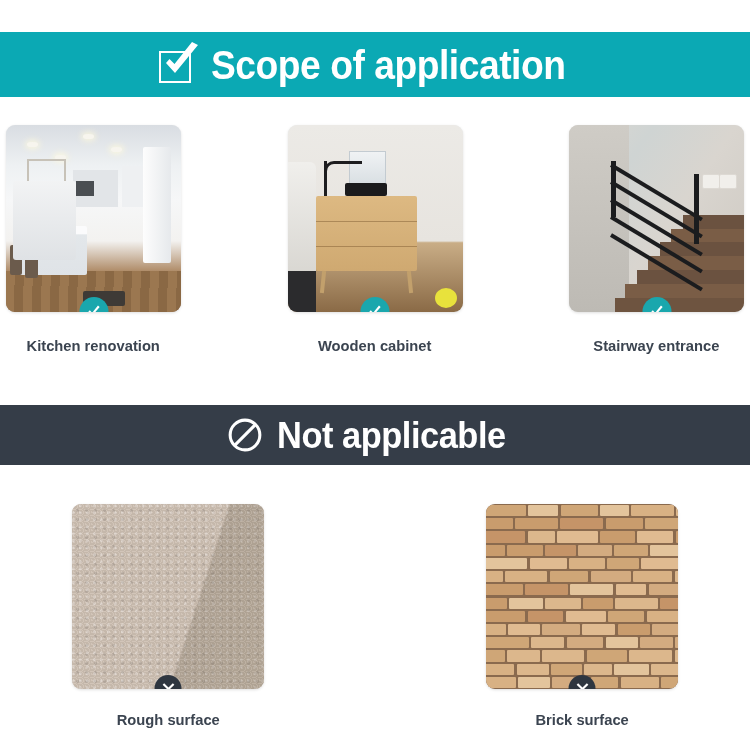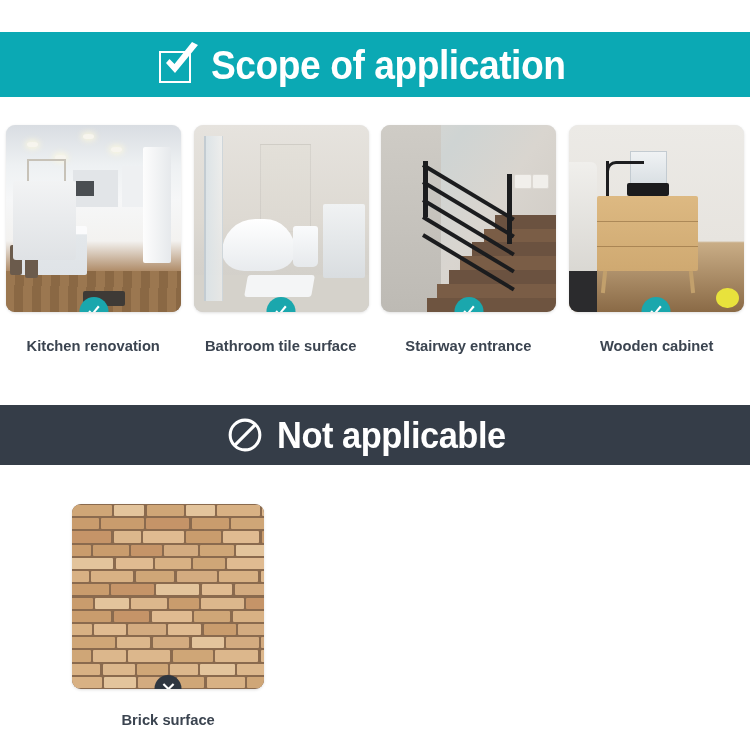--- a/index.html
+++ b/index.html
@@ -261,38 +261,46 @@
       </div>
       <span class="badge badge-check">
         <svg width="17" height="17" viewBox="0 0 24 24">
           <path d="M4 12.5 L9.5 18 L20 5.5 L17.6 3.6 L9.4 13.8 L6.1 10.4 Z" fill="#ffffff"></path>
         </svg>
       </span>
     </div>
     <div class="card-label">Kitchen renovation</div>
   </div>
 
+
   <div class="card">
     <div class="thumb">
-      <div class="ph ph-bath">
-        <div class="b-tile"></div>
-        <div class="b-floor"></div>
-        <div class="b-vanity"></div>
-        <div class="b-tub"></div>
-        <div class="b-toilet"></div>
-        <div class="b-mat"></div>
-        <div class="b-glass"></div>
+      <div class="ph ph-cab">
+        <div class="c-fridge"></div>
+        <div class="c-clutter"></div>
+        <div class="c-box"></div>
+        <div class="c-lamp"></div>
+        <div class="c-lamparm"></div>
+        <div class="c-tray"></div>
+        <div class="c-body">
+          <div class="c-drawer" style="top:0;"></div>
+          <div class="c-drawer" style="top:33.3%;"></div>
+          <div class="c-drawer" style="top:66.6%;border-bottom:none;"></div>
+        </div>
+        <div class="c-leg" style="left:19%;"></div>
+        <div class="c-leg" style="left:69%;transform:rotate(-6deg);"></div>
+        <div class="c-yellow"></div>
       </div>
       <span class="badge badge-check">
         <svg width="17" height="17" viewBox="0 0 24 24">
           <path d="M4 12.5 L9.5 18 L20 5.5 L17.6 3.6 L9.4 13.8 L6.1 10.4 Z" fill="#ffffff"></path>
         </svg>
       </span>
     </div>
-    <div class="card-label">Bathroom tile surface</div>
+    <div class="card-label">Wooden cabinet</div>
   </div>
 
   <div class="card">
     <div class="thumb">
       <div class="ph ph-stair">
         <div class="s-wallL"></div>
         <div class="s-treads">
           <div class="s-tread" style="left:0%;  bottom:0%;  width:100%; height:12%;"></div>
           <div class="s-tread" style="left:8%;  bottom:12%; width:92%;  height:12%; background:#7a5d46;"></div>
           <div class="s-tread" style="left:17%; bottom:24%; width:83%;  height:12%; background:#6b5240;"></div>
@@ -315,59 +323,43 @@
       </div>
       <span class="badge badge-check">
         <svg width="17" height="17" viewBox="0 0 24 24">
           <path d="M4 12.5 L9.5 18 L20 5.5 L17.6 3.6 L9.4 13.8 L6.1 10.4 Z" fill="#ffffff"></path>
         </svg>
       </span>
     </div>
     <div class="card-label">Stairway entrance</div>
   </div>
 
-  <div class="card">
-    <div class="thumb">
-      <div class="ph ph-cab">
-        <div class="c-fridge"></div>
-        <div class="c-clutter"></div>
-        <div class="c-box"></div>
-        <div class="c-lamp"></div>
-        <div class="c-lamparm"></div>
-        <div class="c-tray"></div>
-        <div class="c-body">
-          <div class="c-drawer" style="top:0;"></div>
-          <div class="c-drawer" style="top:33.3%;"></div>
-          <div class="c-drawer" style="top:66.6%;border-bottom:none;"></div>
-        </div>
-        <div class="c-leg" style="left:19%;"></div>
-        <div class="c-leg" style="left:69%;transform:rotate(-6deg);"></div>
-        <div class="c-yellow"></div>
-      </div>
-      <span class="badge badge-check">
-        <svg width="17" height="17" viewBox="0 0 24 24">
-          <path d="M4 12.5 L9.5 18 L20 5.5 L17.6 3.6 L9.4 13.8 L6.1 10.4 Z" fill="#ffffff"></path>
-        </svg>
-      </span>
-    </div>
-    <div class="card-label">Wooden cabinet</div>
-  </div>
-
 </div>
 
 <div class="banner" id="notapp-banner">
   <svg class="prohibit-icon" viewBox="0 0 40 40">
     <circle cx="20" cy="20" r="16.5" fill="none" stroke="#ffffff" stroke-width="3.4"></circle>
     <line x1="8.8" y1="31.2" x2="31.2" y2="8.8" stroke="#ffffff" stroke-width="3.4"></line>
   </svg>
   <span class="banner-title">Not applicable</span>
 </div>
 
 <div class="row" id="notapp-row">
 
+  <div class="card-sq">
+    <div class="thumb-sq">
+      <div class="ph ph-rough"></div>
+      <span class="badge badge-x">
+        <svg width="16" height="16" viewBox="0 0 24 24">
+          <path d="M5.5 3.2 L12 9.7 L18.5 3.2 L20.8 5.5 L14.3 12 L20.8 18.5 L18.5 20.8 L12 14.3 L5.5 20.8 L3.2 18.5 L9.7 12 L3.2 5.5 Z" fill="#ffffff"></path>
+        </svg>
+      </span>
+    </div>
+    <div class="card-label-sq">Rough surface</div>
+  </div>
 
 
   <div class="card-sq">
     <div class="thumb-sq">
       <div class="ph ph-brick" id="brick-canvas">
           <div class="brick-row" style="top: 0%;">
             <div class="brick" style="left: -0.5%; width: 21.4036%; background: rgb(207, 166, 119);"></div>
             <div class="brick" style="left: 22.1036%; width: 15.5339%; background: rgb(227, 196, 156);"></div>
             <div class="brick" style="left: 38.8375%; width: 19.5497%; background: rgb(207, 166, 119);"></div>
             <div class="brick" style="left: 59.5872%; width: 14.9046%; background: rgb(227, 196, 156);"></div>

